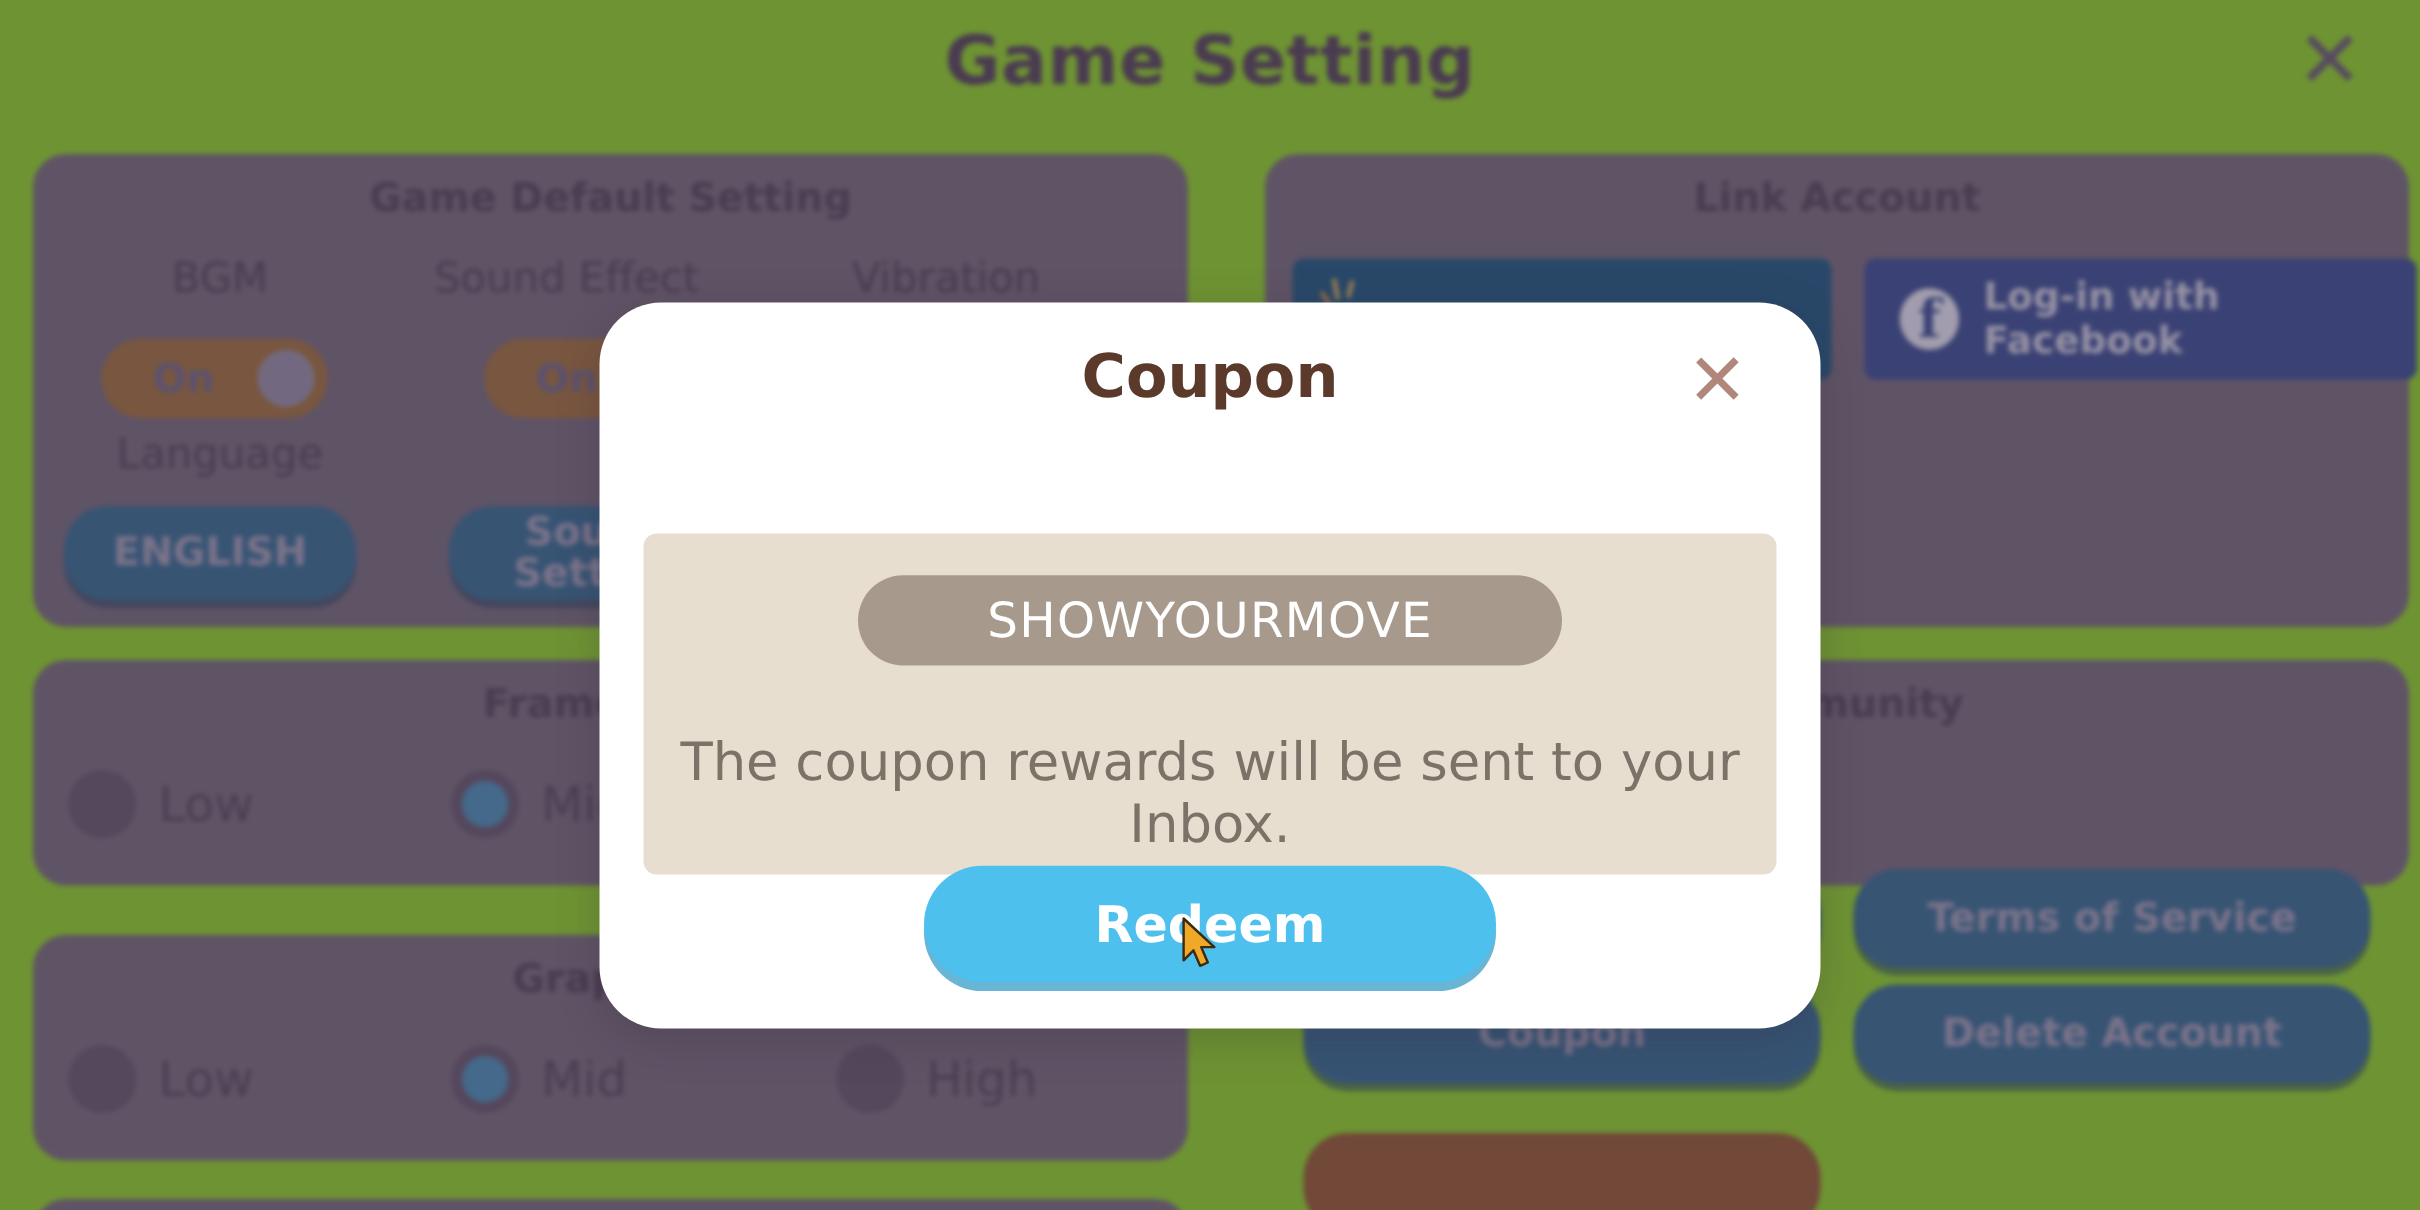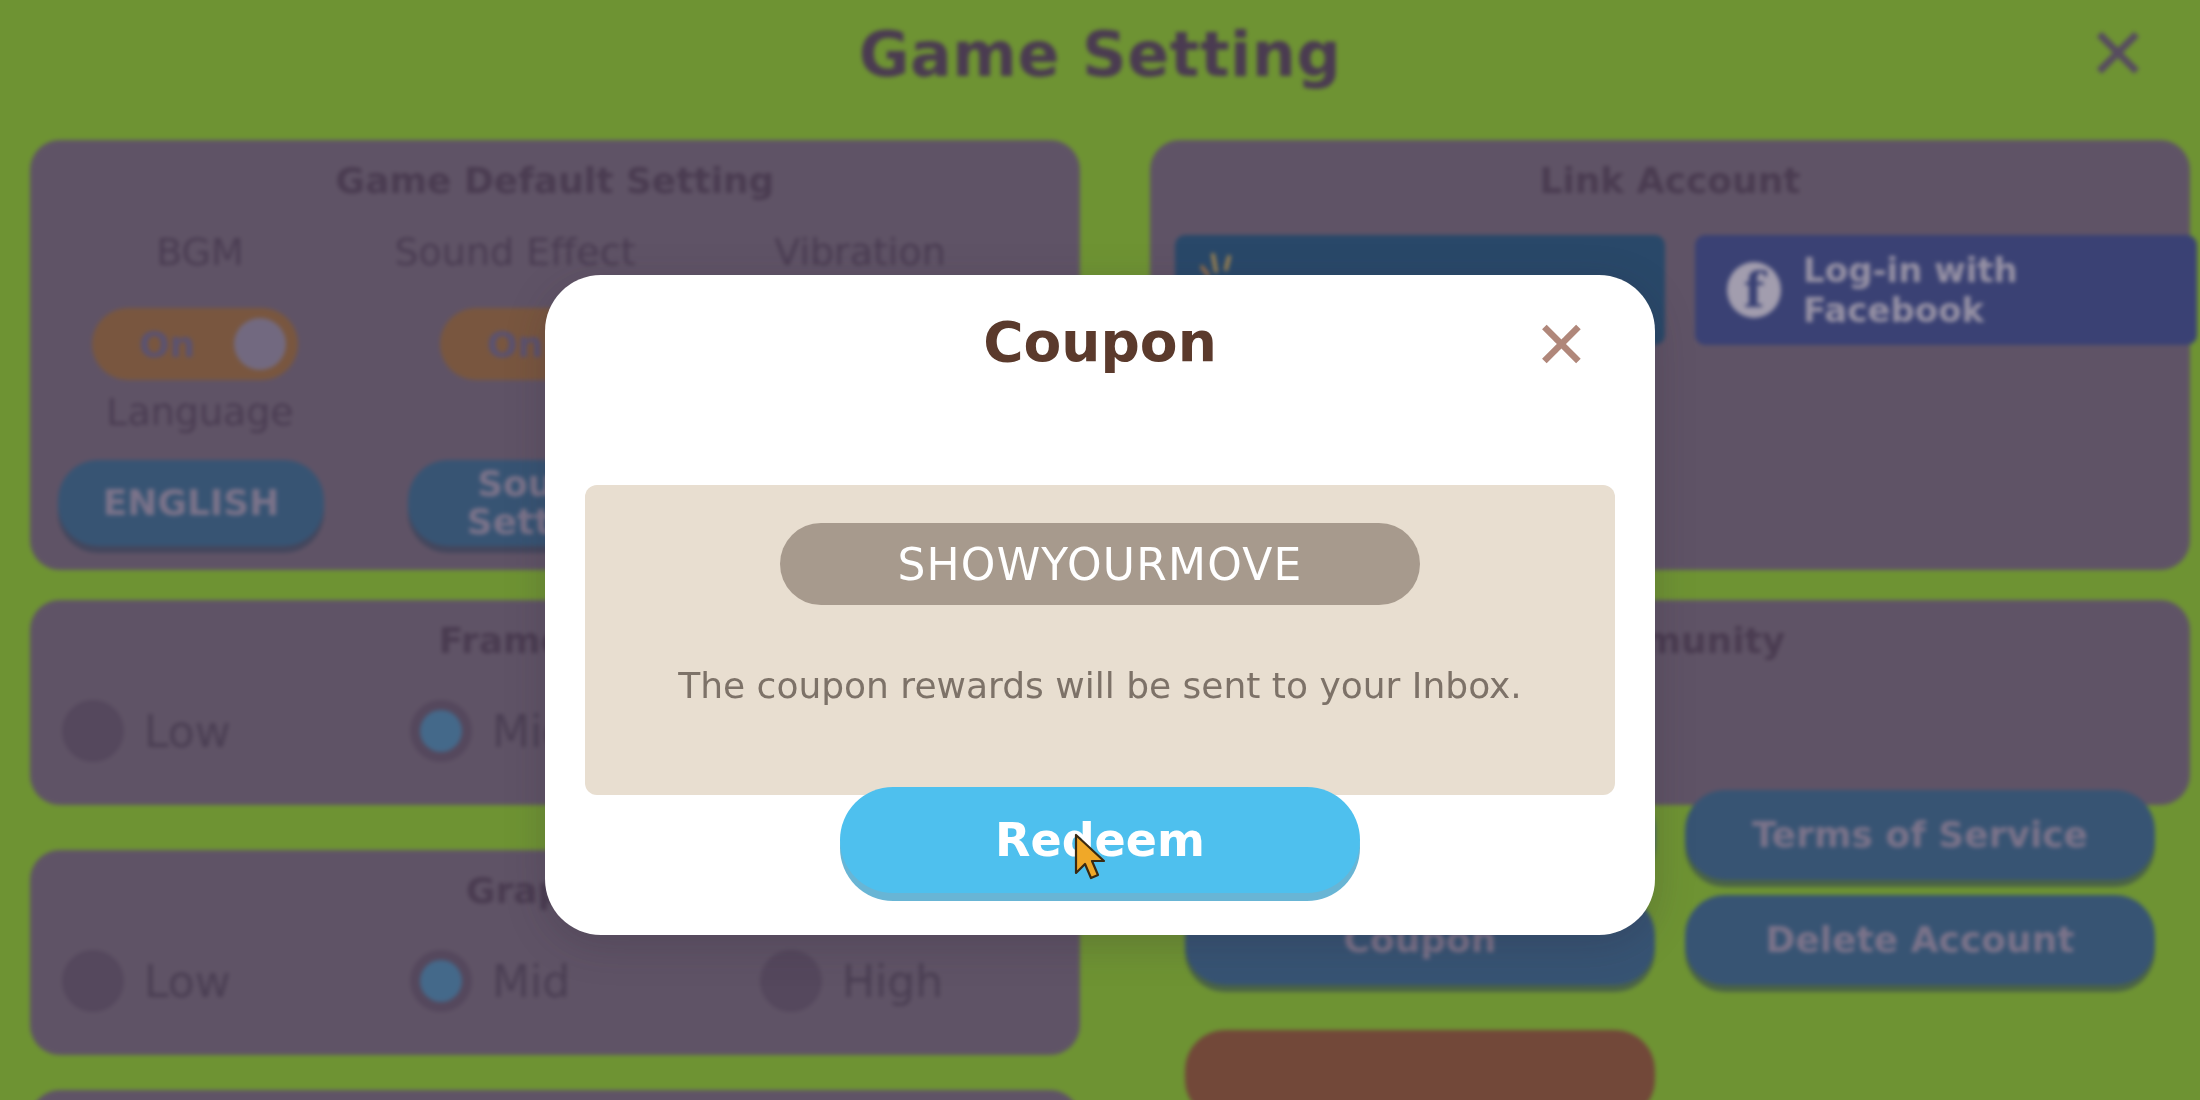--- a/index.html
+++ b/index.html
@@ -279,21 +279,21 @@
     align-items: center;
     justify-content: center;
     cursor: text;
   }
 
   #coupon-note {
     position: absolute;
     left: 0; right: 0;
     top: 180px;
     text-align: center;
-    font-size: 36px;
+    font-size: 48px;
     color: #7d7268;
   }
 
   #redeem-btn {
     position: absolute;
     left: 295px;
     top: 512px;
     width: 520px;
     height: 106px;
     border-radius: 53px;

